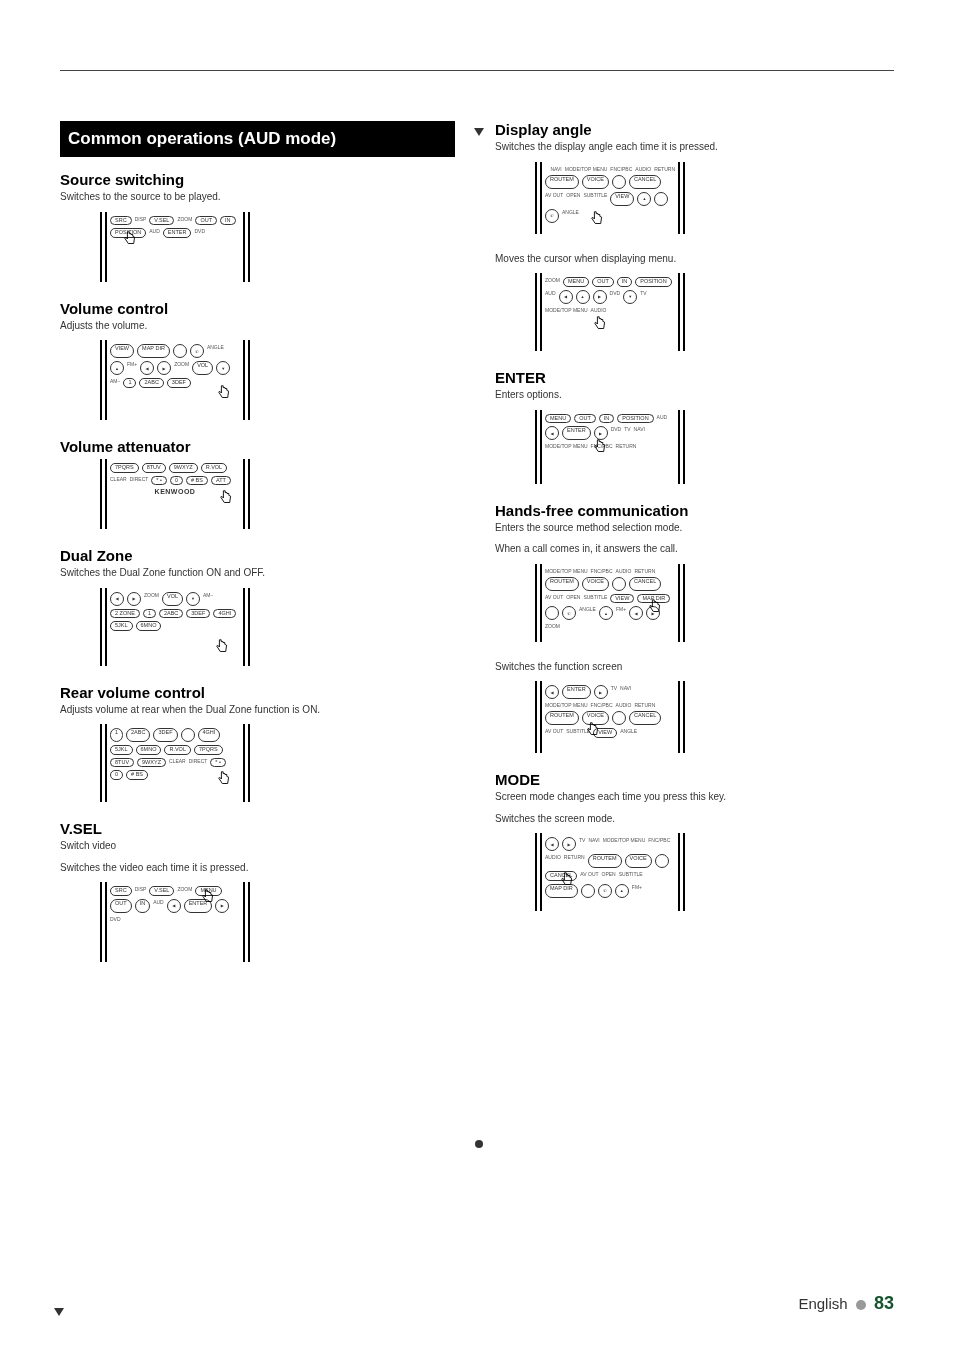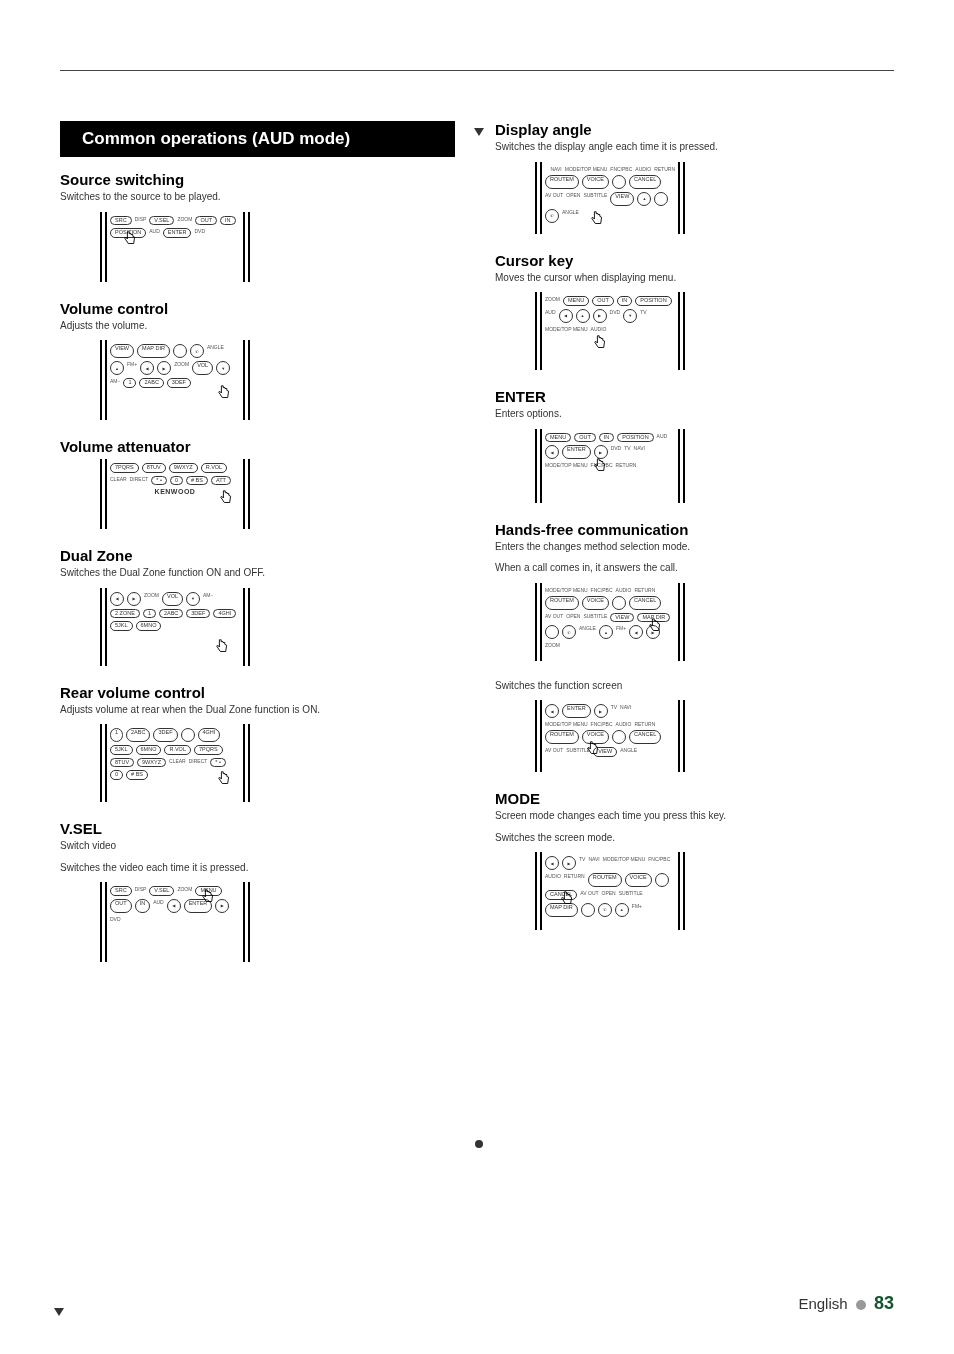--- a/index.html
+++ b/index.html
@@ -31,21 +31,21 @@
     flex: 1;
     min-width: 0;
   }
   .col-left { flex: 0 0 395px; }
   .col-right { flex: 1; margin-left: 10px; }
   .section-header {
     background: #000;
     color: #fff;
     font-weight: bold;
     font-size: 17px;
-    padding: 8px 22px;
+    padding: 8px 8px;
     margin-bottom: 14px;
   }
   .section {
     margin-bottom: 18px;
   }
   .section h3 {
     font-size: 15px;
     font-weight: bold;
     margin: 0 0 2px 0;
   }
@@ -373,21 +373,20 @@
           </div>
           <div class="pointer" style="left:52px; bottom:6px;">
             <svg viewBox="0 0 20 20">
                 <path d="M6 2 L6 10 L4 8 L3 9 L7 15 L13 15 L14 8 L12 7 L12 5 L10 5 L10 4 L8 4 L8 2 Z" fill="none" stroke="#000" stroke-width="1"></path>
               </svg>
           </div>
         </div>
       </div>
 
       <div class="section">
-        <h3>Cursor key</h3>
         <p>Moves the cursor when displaying menu.</p>
         <div class="diagram" style="height:78px;">
           <div class="diagram-inner">
             <span class="label">ZOOM</span>
             <span class="btn">MENU</span>
             <span class="btn">OUT</span>
             <span class="btn">IN</span>
             <span class="btn">POSITION</span>
             <span class="label">AUD</span>
             <span class="btn-round">◀</span>
@@ -430,21 +429,21 @@
           <div class="pointer" style="left:55px; top:28px;">
             <svg viewBox="0 0 20 20">
                 <path d="M6 2 L6 10 L4 8 L3 9 L7 15 L13 15 L14 8 L12 7 L12 5 L10 5 L10 4 L8 4 L8 2 Z" fill="none" stroke="#000" stroke-width="1"></path>
               </svg>
           </div>
         </div>
       </div>
 
       <div class="section">
         <h3>Hands-free communication</h3>
-        <p>Enters the changes method selection mode.</p>
+        <p>Enters the source method selection mode.</p>
         <p>When a call comes in, it answers the call.</p>
         <div class="diagram" style="height:78px;">
           <div class="diagram-inner">
             <span class="label">MODE/TOP MENU</span>
             <span class="label">FNC/PBC</span>
             <span class="label">AUDIO</span>
             <span class="label">RETURN</span>
             <span class="btn">ROUTEM</span>
             <span class="btn">VOICE</span>
             <span class="btn-round"></span>

